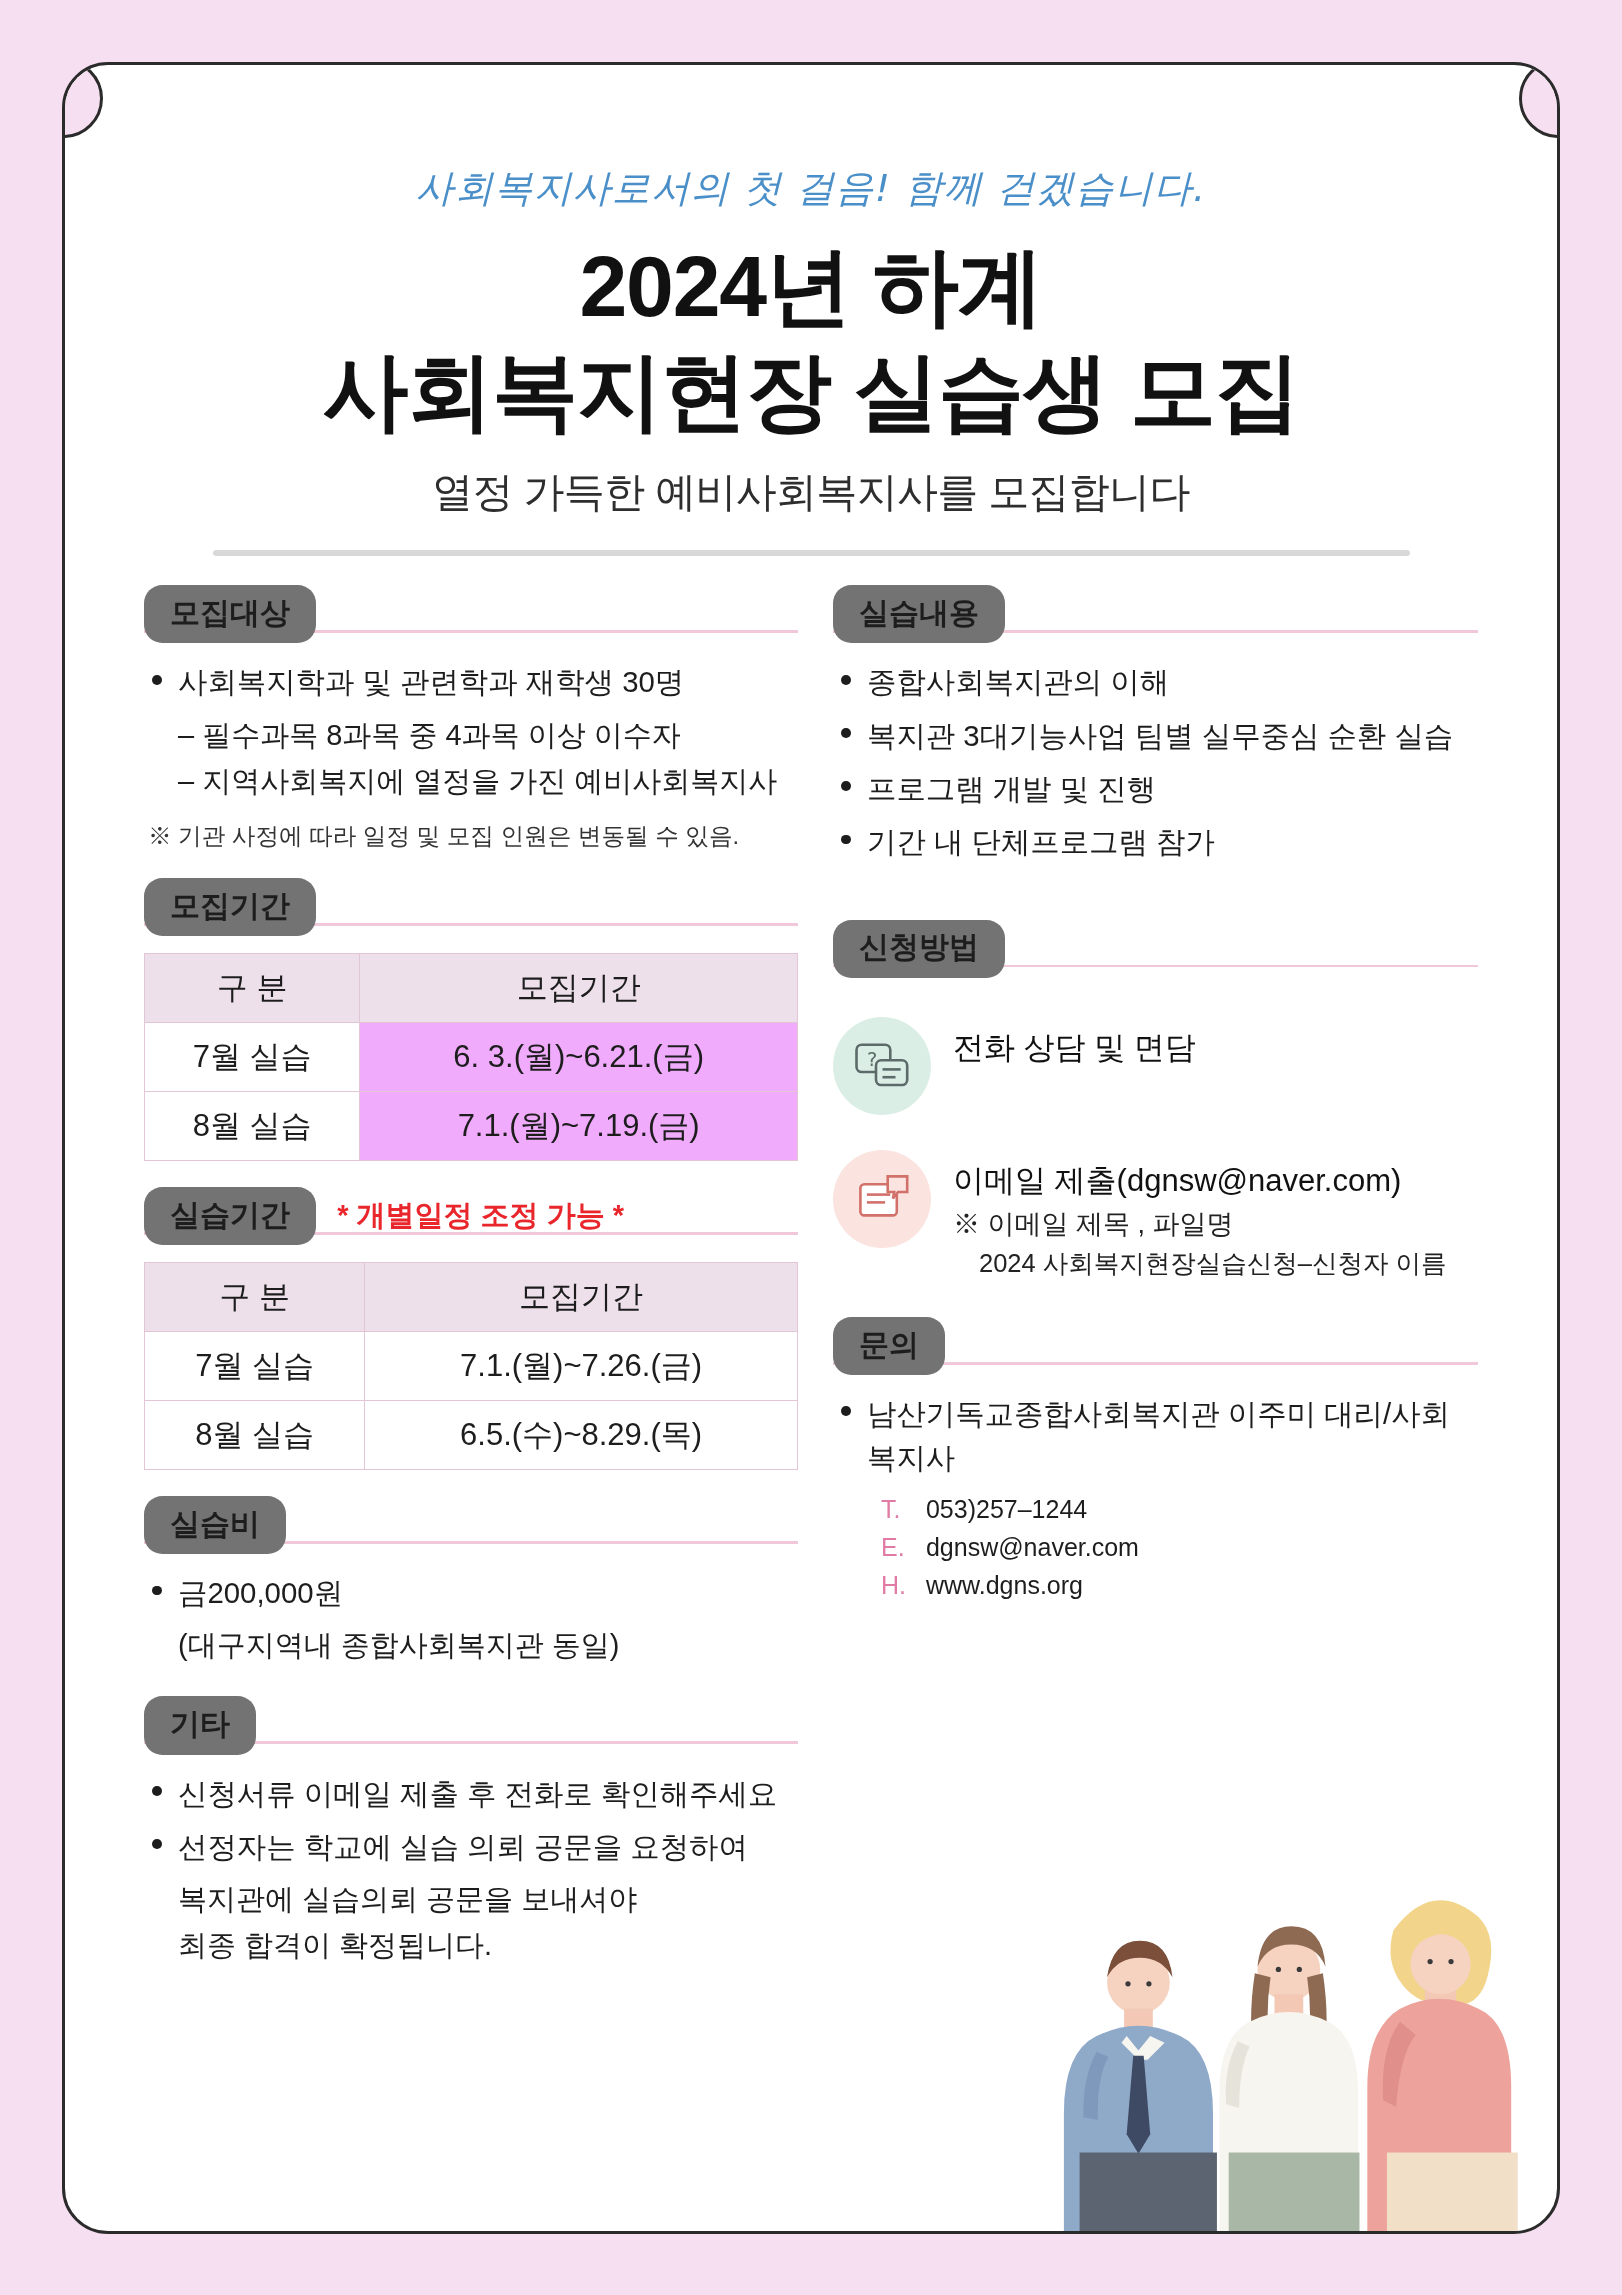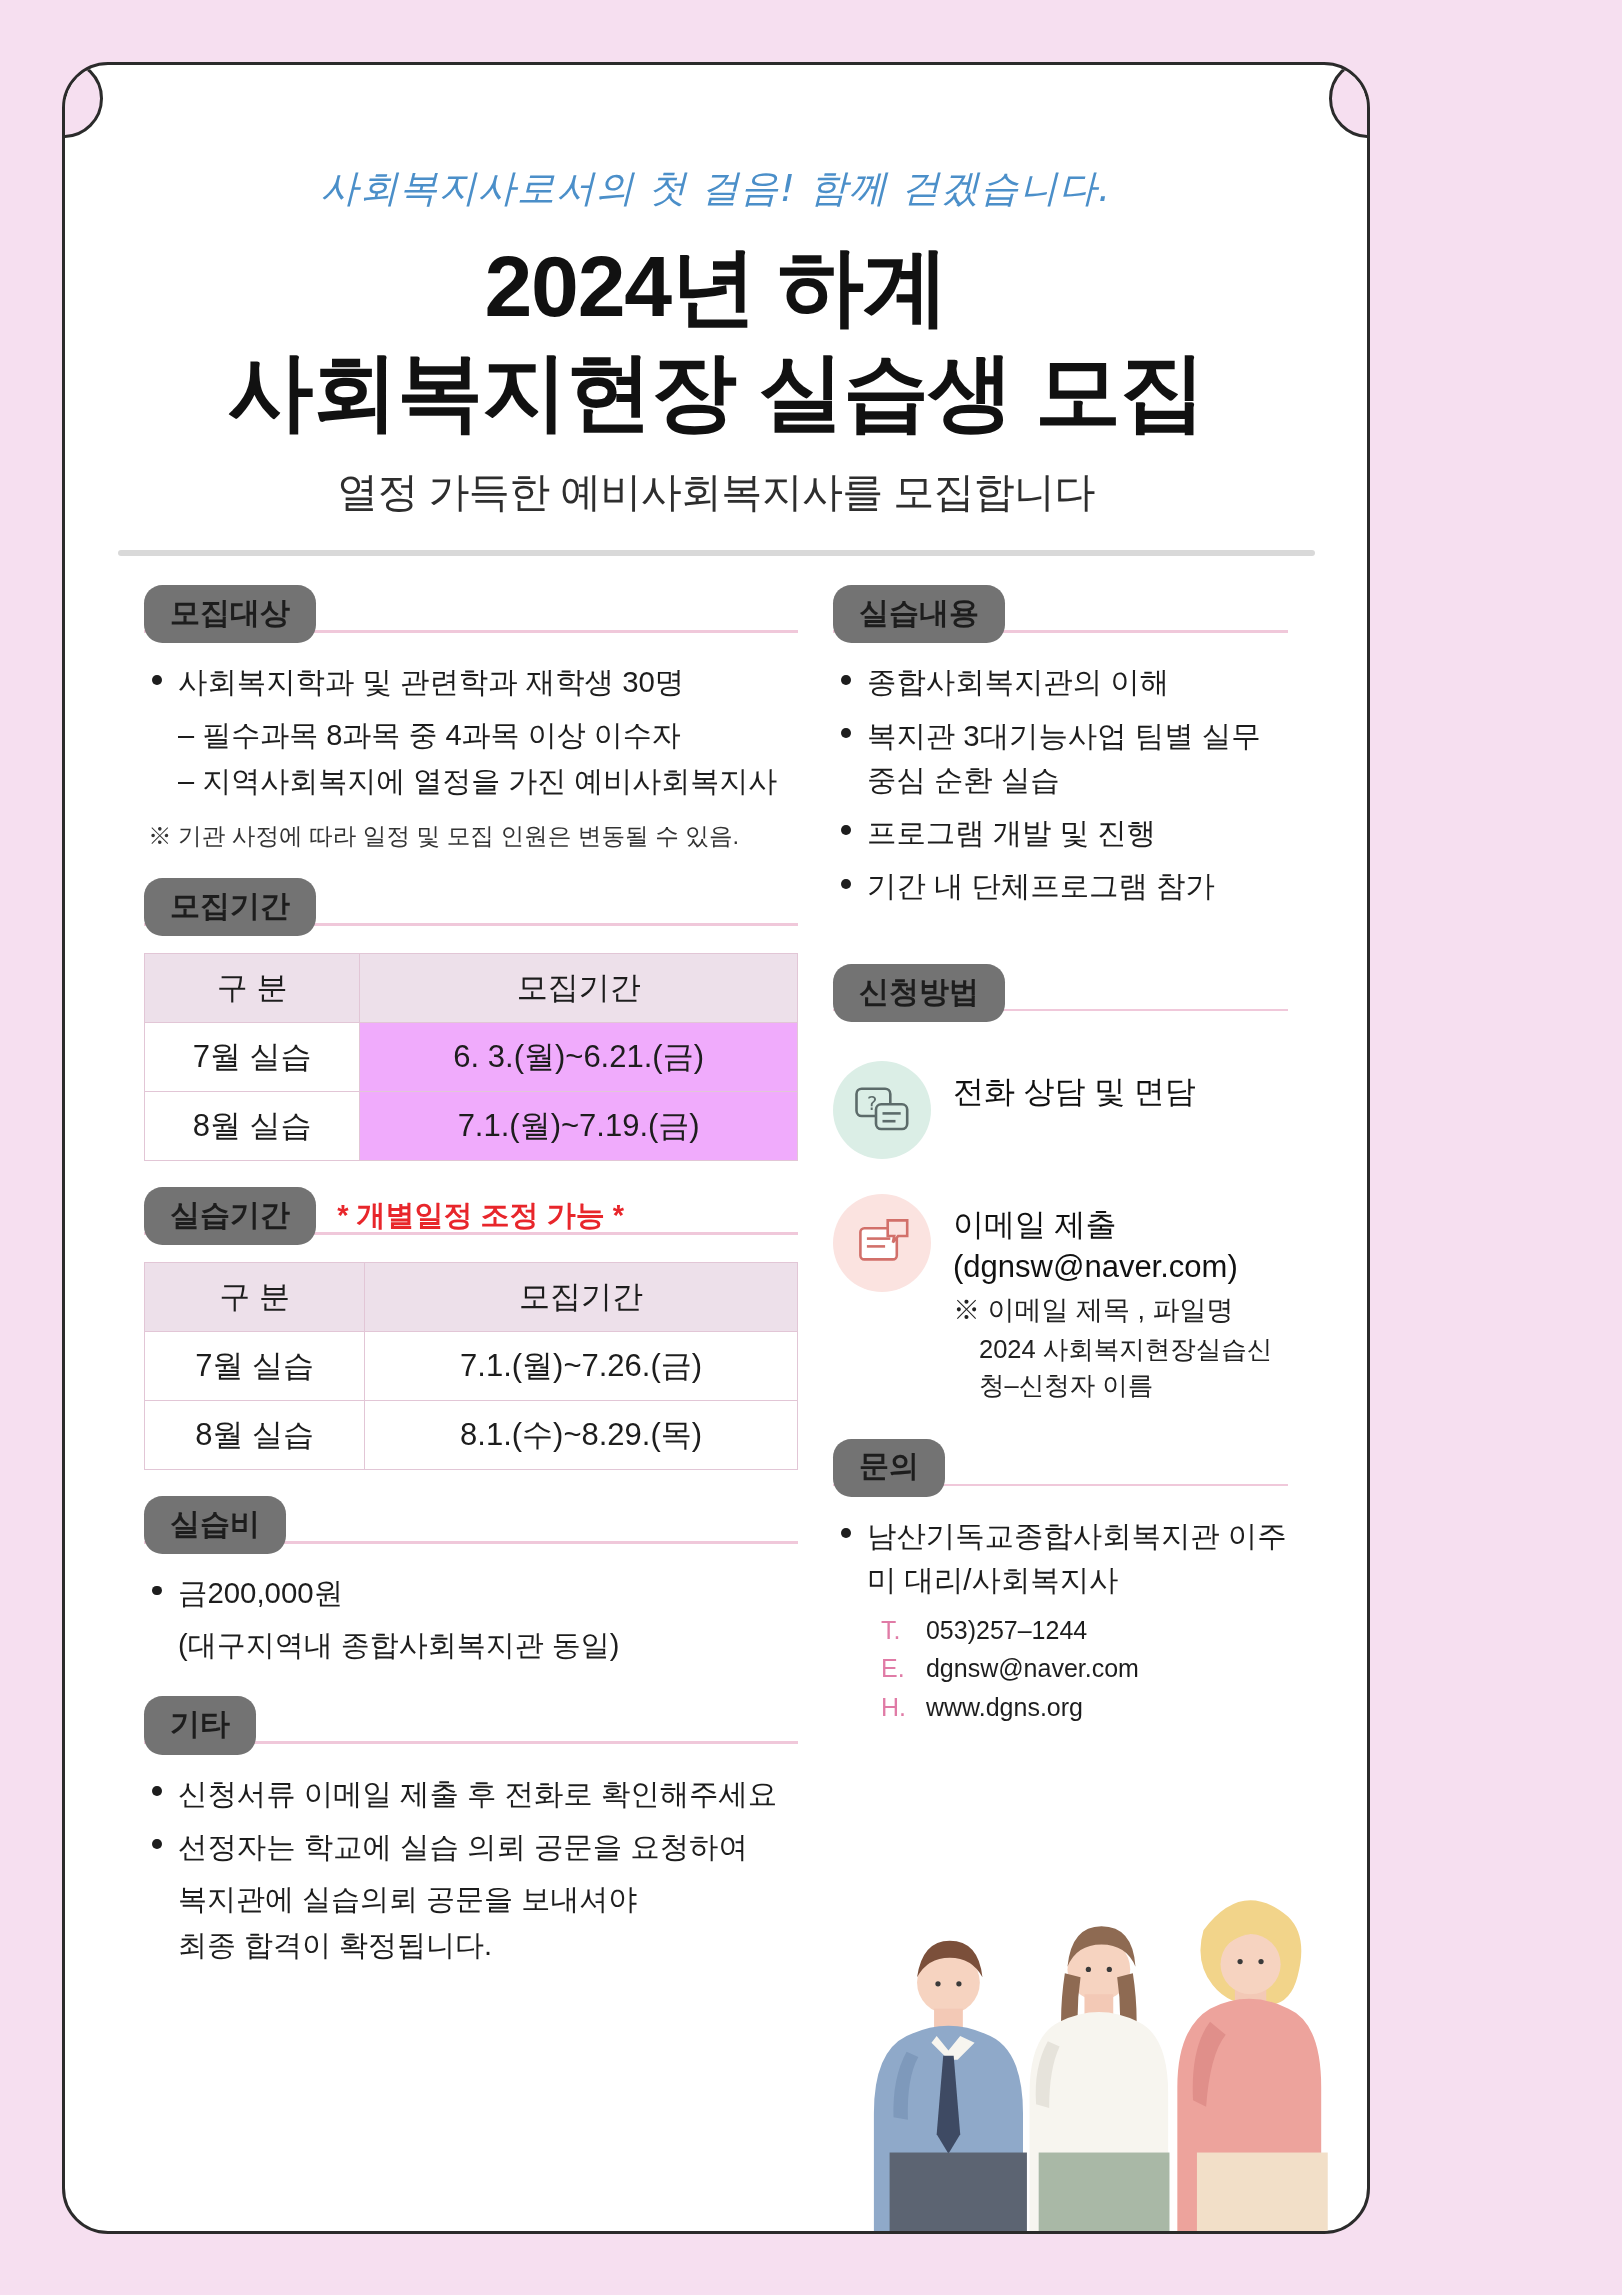--- a/index.html
+++ b/index.html
@@ -5,21 +5,21 @@
   html,body{margin:0;padding:0;}
   body{
     width:1623px;height:2295px;
     background:#f6dff0;
     font-family:"Liberation Sans", sans-serif;
     -webkit-font-smoothing:antialiased;
   }
   .poster{
     position:absolute;
     left:62px;top:62px;
-    width:1308px;height:2172px;
+    width:1498px;height:2172px;
     background:#ffffff;
     border:3.9px solid #2b2b2b;
     border-radius:46px 46px 46px 46px;
     box-sizing:border-box;
     overflow:hidden;
   }
   
   .notch{
     position:absolute;top:-6.5px;width:79px;height:79px;
     border:3.9px solid #2b2b2b;border-radius:50%;
@@ -238,21 +238,21 @@
             <tr>
           <th>구 분</th>
           <th>모집기간</th>
         </tr>
         <tr class="tall">
           <td>7월 실습</td>
           <td>7.1.(월)~7.26.(금)</td>
         </tr>
         <tr class="tall">
           <td>8월 실습</td>
-          <td>8.1.(수)~8.29.(목)</td>
+          <td>6.5.(수)~8.29.(목)</td>
         </tr>
       </tbody>
         </table>
 
       <div class="spacer"></div>
 
       <div class="sec-head">
         <div class="rule"></div>
         <span class="pill">실습비</span>
       </div>

